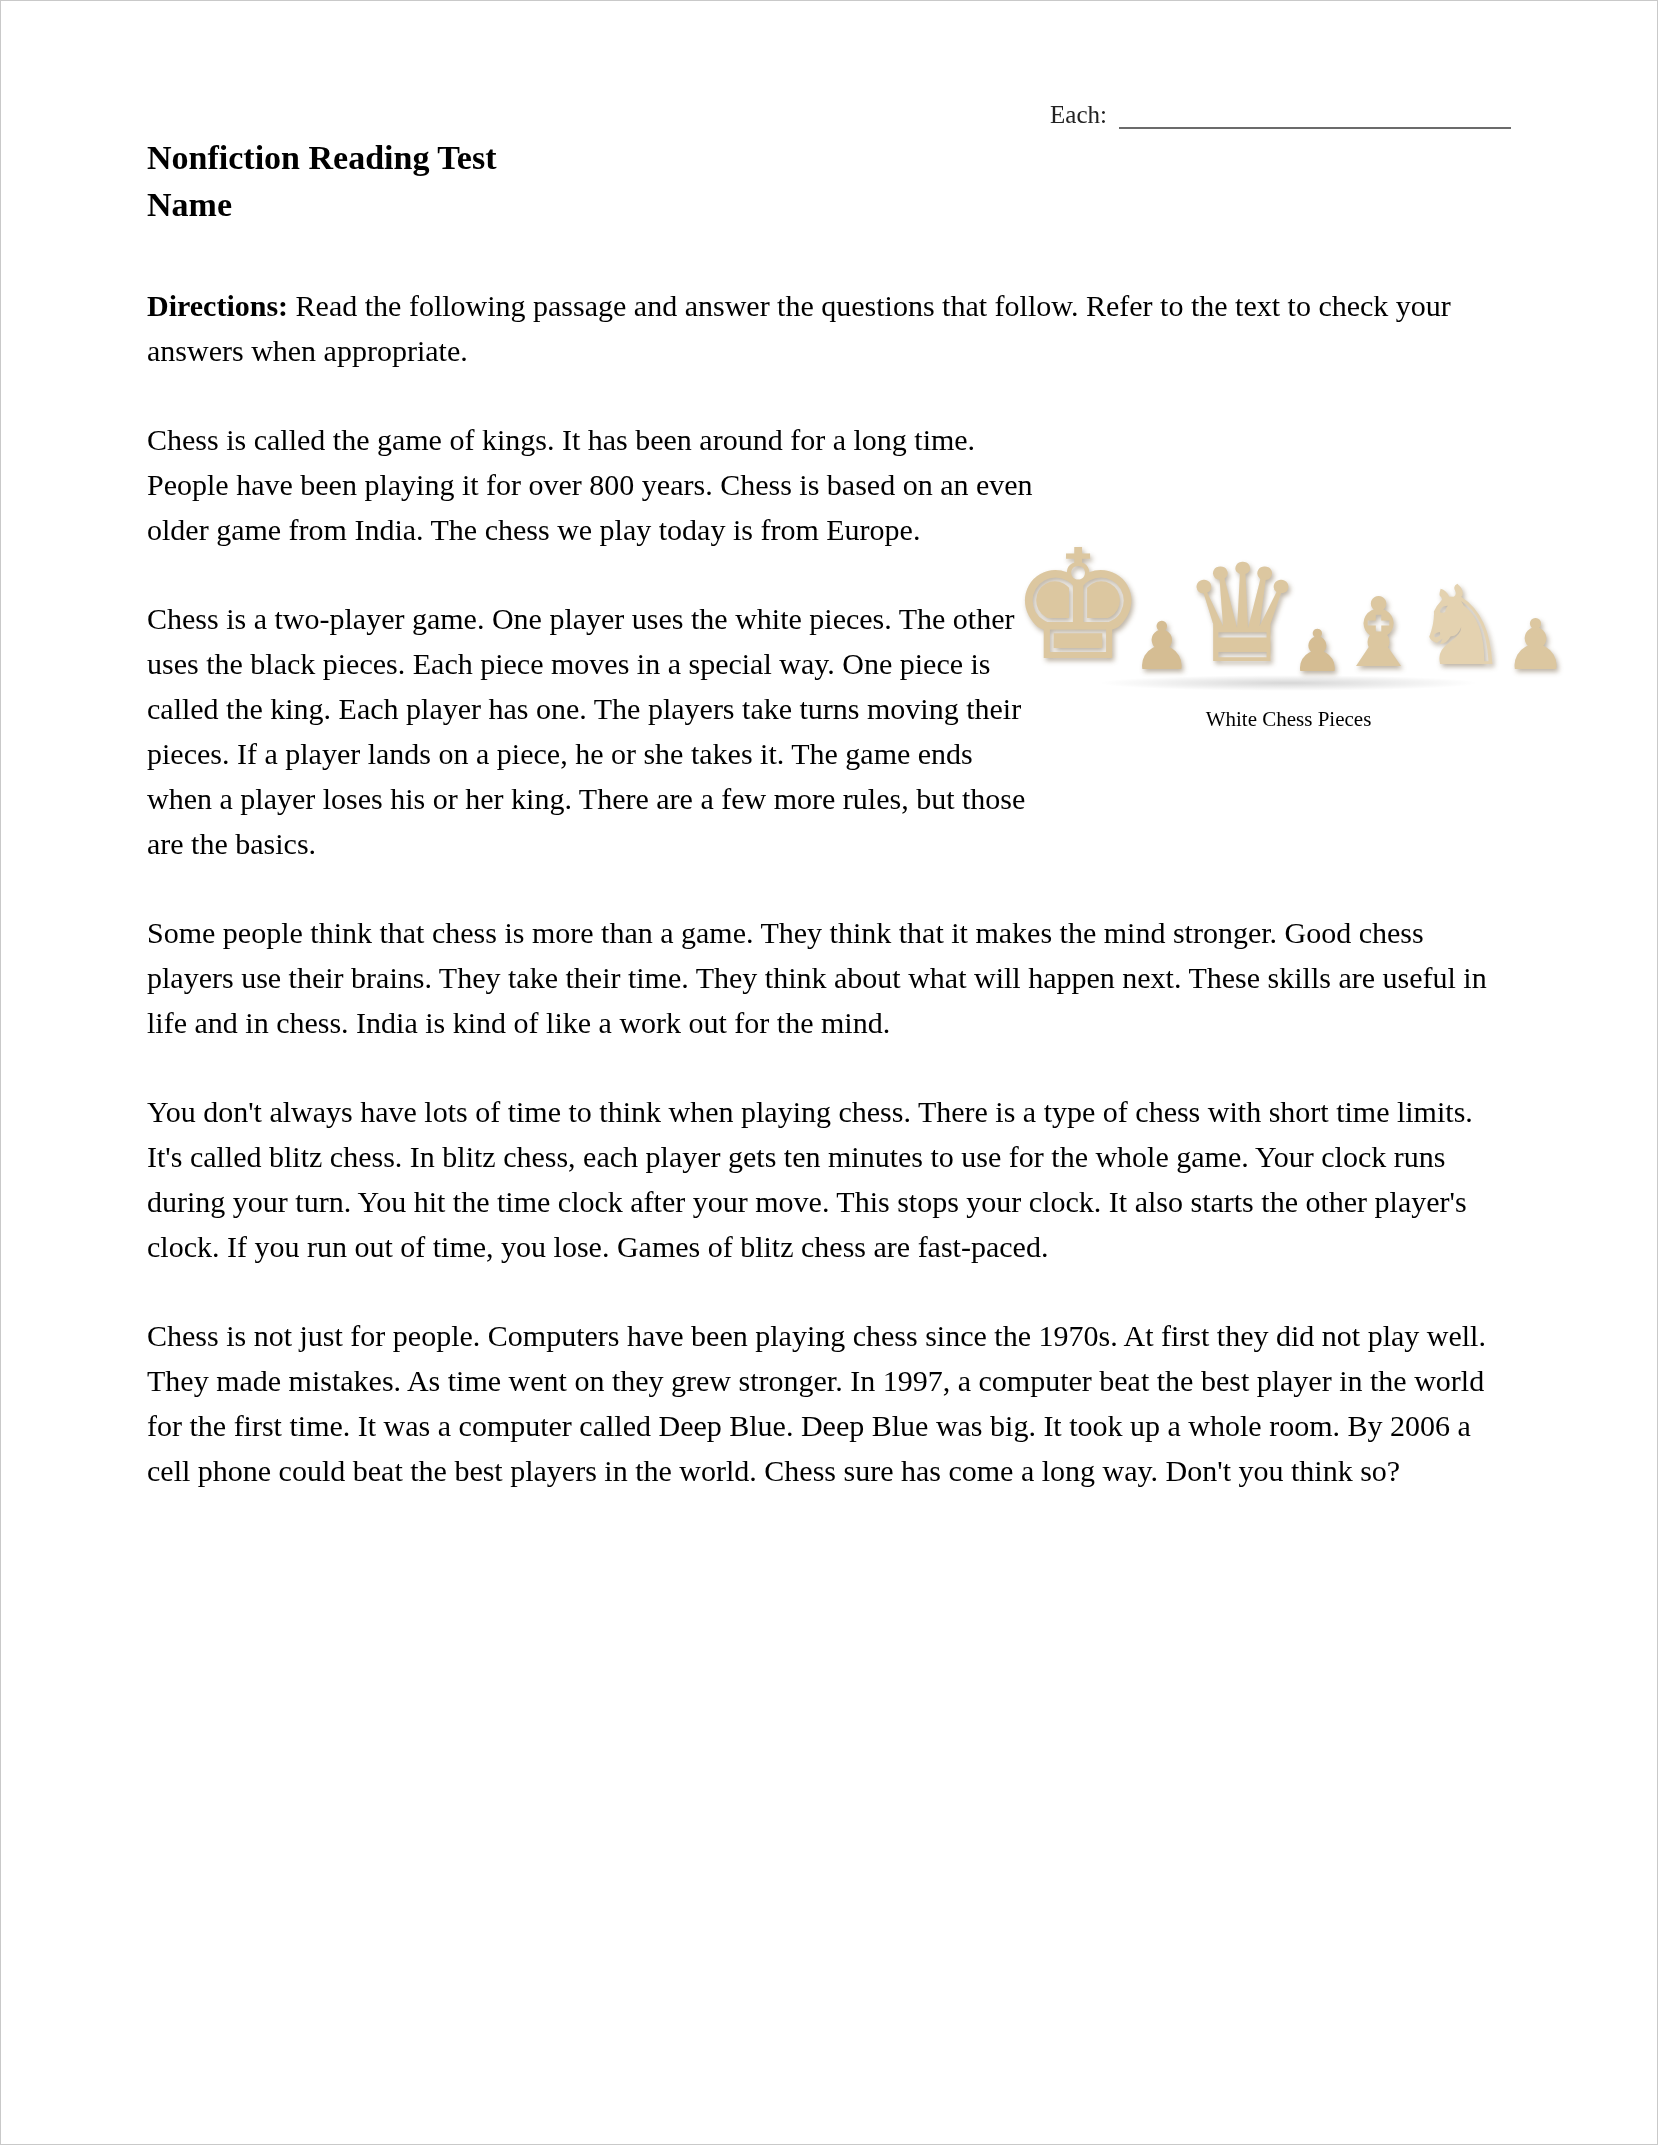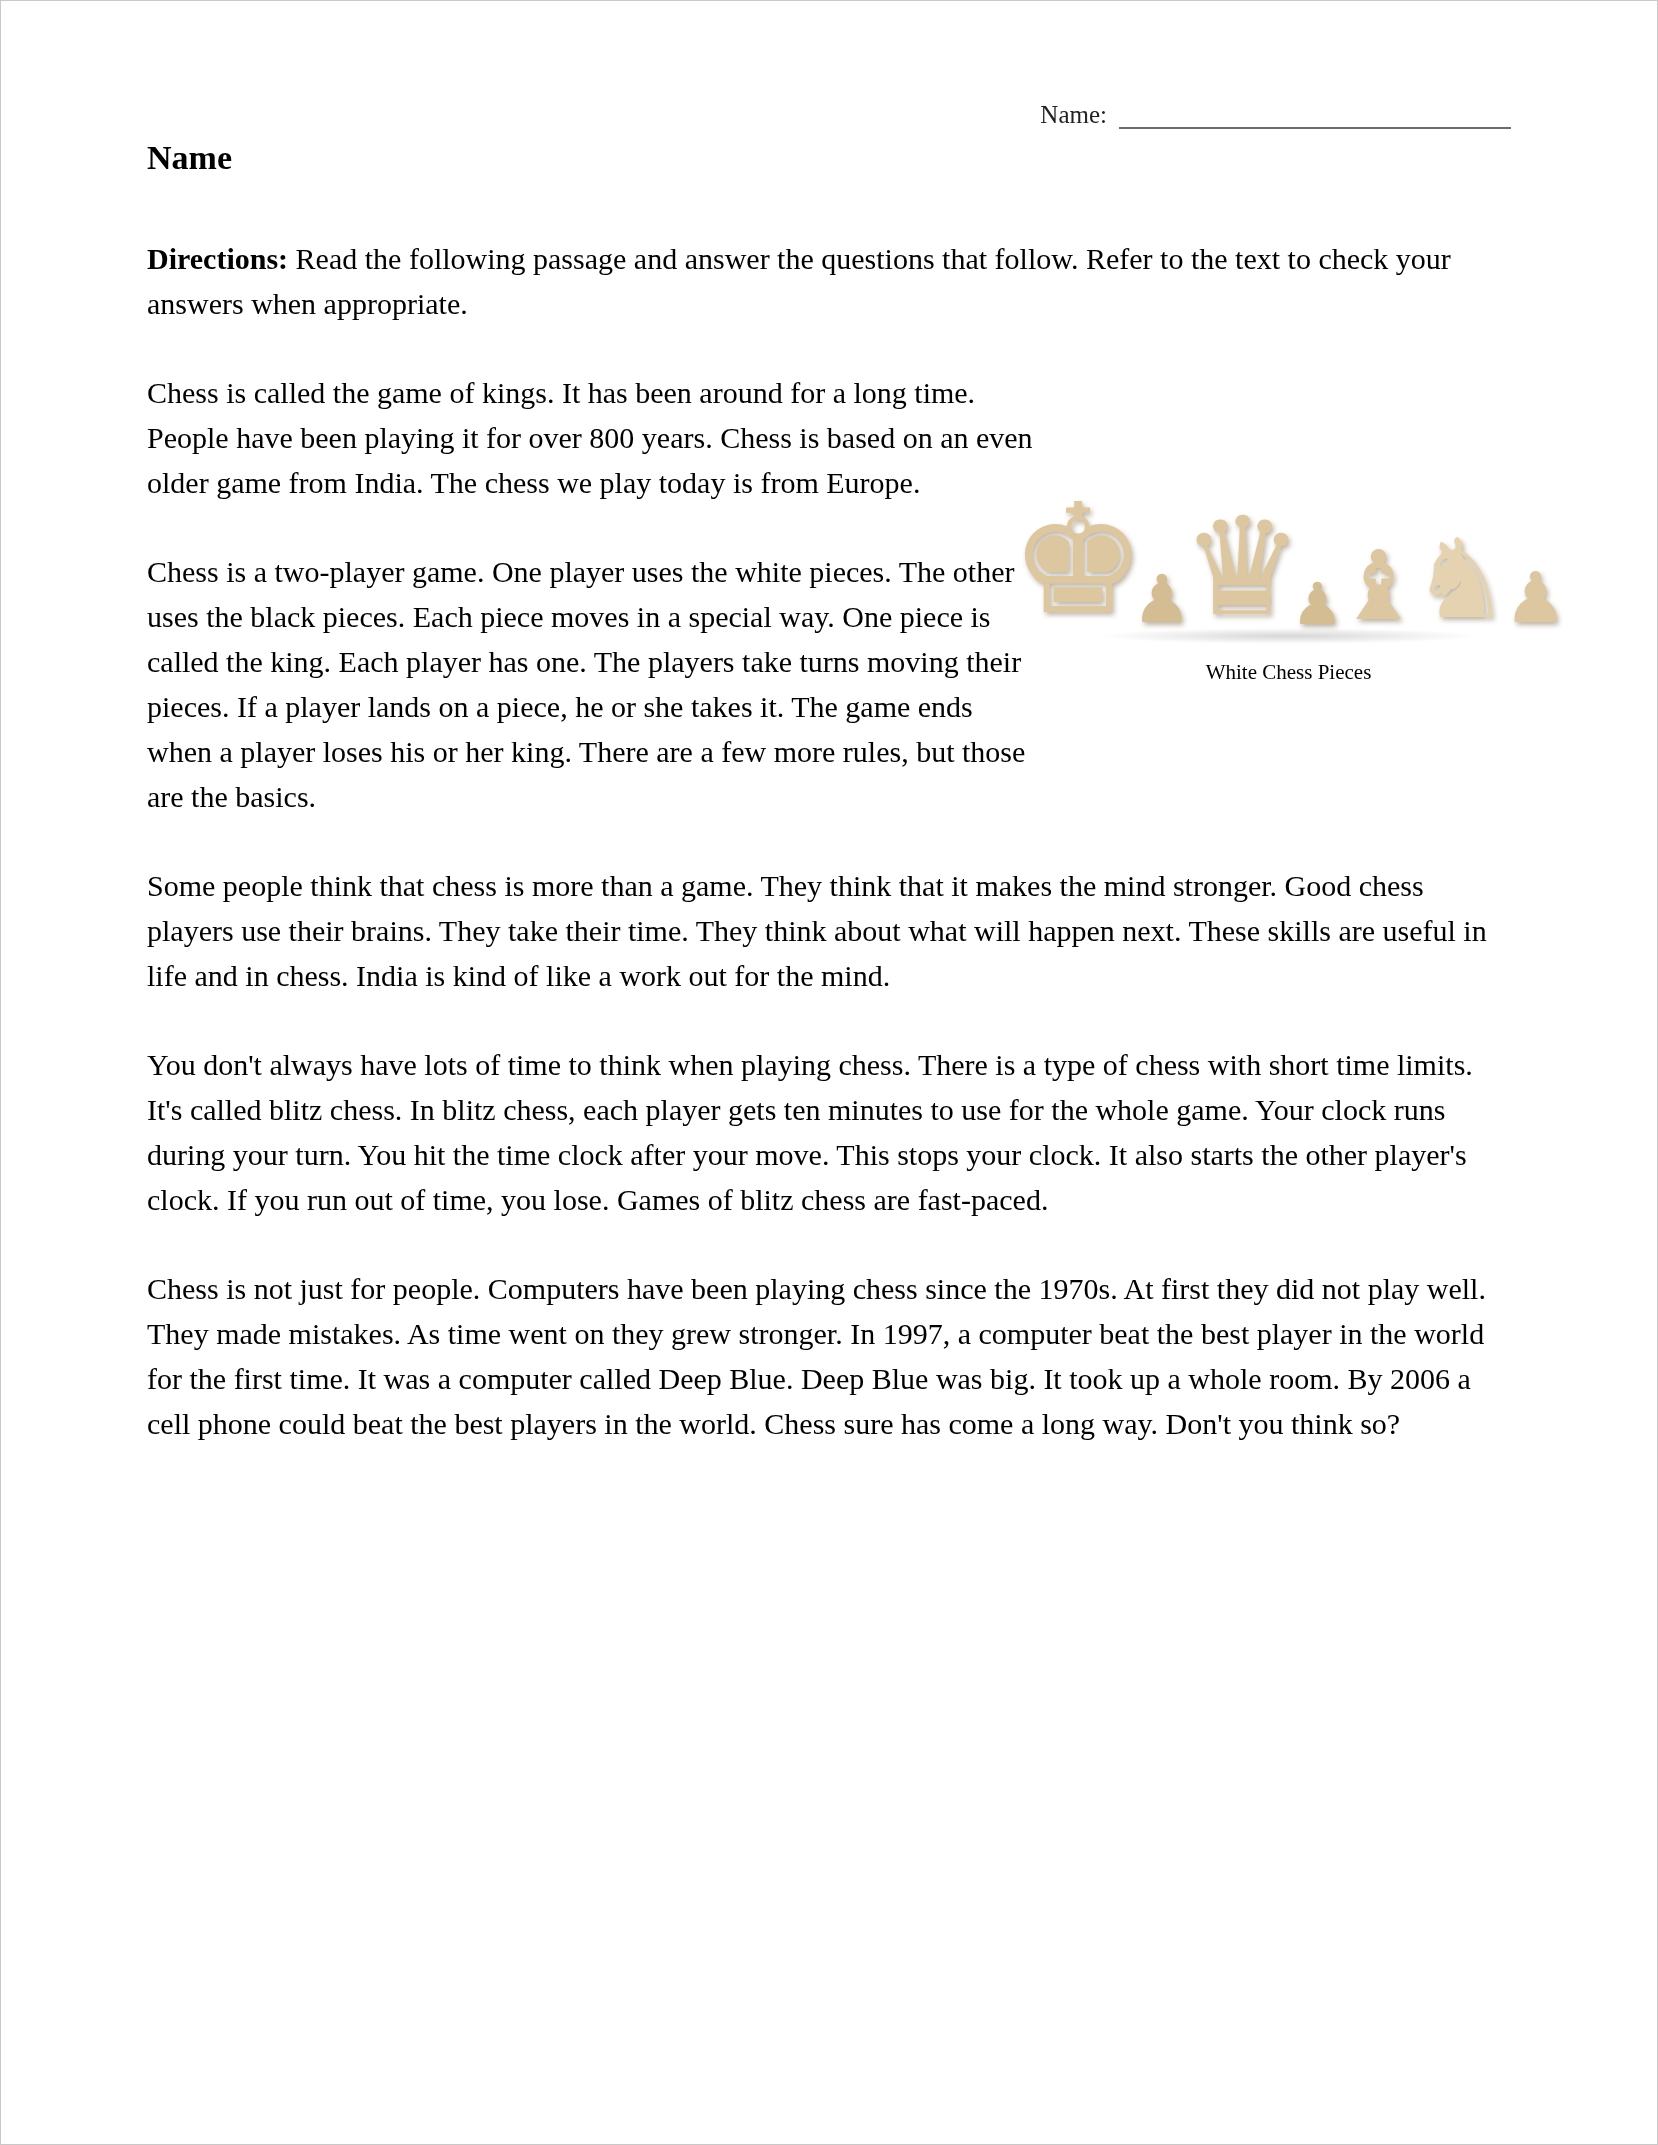--- a/index.html
+++ b/index.html
@@ -95,25 +95,26 @@
     font-size: 21px;
     color: #000000;
   }
 </style>
 </head>
 <body>
 
 <div class="page">
 
   <div class="name-row">
-    <span class="name-label">Name:</span>
+    <span class="name-label">Each:</span>
     <span class="name-line"></span>
   </div>
 
   <div class="title-block">
+    <div class="doc-title">Nonfiction Reading Test</div>
     <div class="doc-subtitle">Name</div>
   </div>
 
   <p class="directions"><b>Directions:</b><span> Read the following passage and answer the questions that follow. Refer to the text to check your answers when appropriate.</span></p>
 
   <div class="passage">
 
     <div class="figure">
       <div class="pieces-row">
         <span class="piece pc-king">♚</span>

